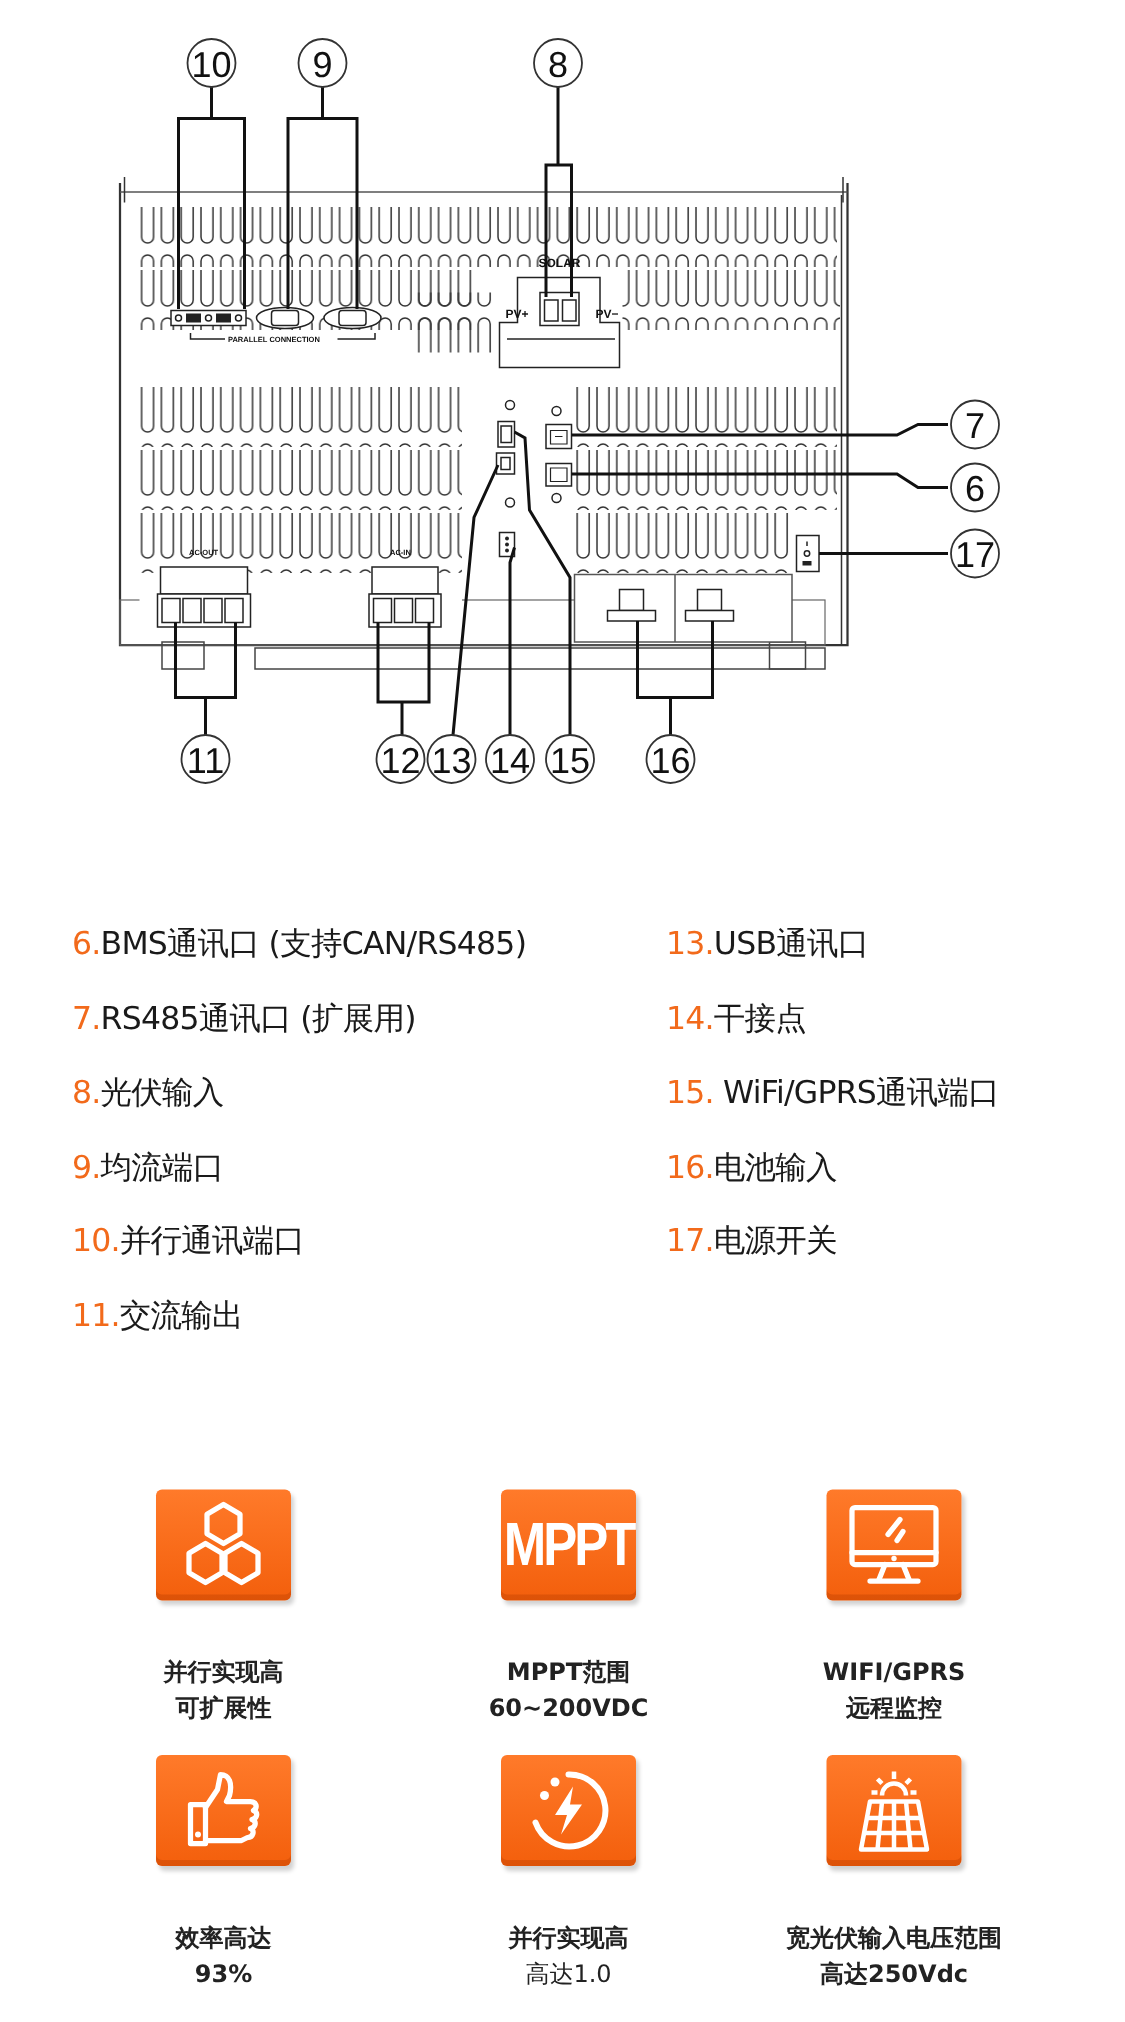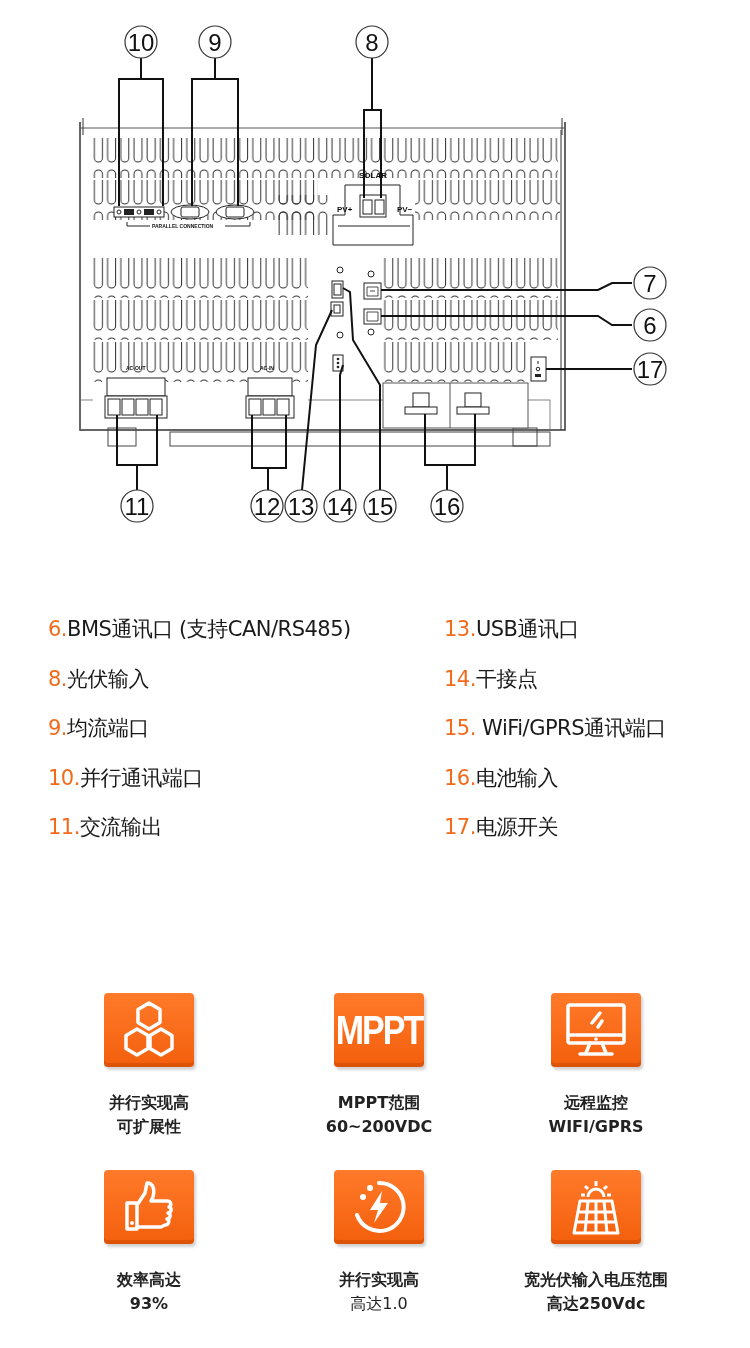--- a/index.html
+++ b/index.html
@@ -22,21 +22,21 @@
 
   #features { position: absolute; left: 0; top: 990px; width: 750px; }
   .feature { position: absolute; width: 220px; text-align: center; }
   .feature-icon {
     width: 90px; height: 74px; margin: 0 auto;
     background: linear-gradient(#ff7a2a, #f35f0c);
     border-radius: 4px;
     box-shadow: 2px 3px 3px rgba(0,0,0,0.18), inset 0 -4px 0 rgba(180,60,0,0.35);
     display: flex; align-items: center; justify-content: center;
   }
-  .feature-label { margin-top: 24px; font-size: 16px; font-weight: bold; line-height: 24px; color: #222; }
+  .feature-label { margin-top: 36px; font-size: 16px; font-weight: bold; line-height: 24px; color: #222; }
   .feature-label div { white-space: nowrap; }
 </style>
 </head>
 <body>
 
 <div id="diagram">
 <svg width="750" height="540" viewBox="0 0 750 540" xmlns="http://www.w3.org/2000/svg">
   <defs>
     <pattern id="slots" x="0" y="0" width="13.2" height="42" patternUnits="userSpaceOnUse">
       <rect x="2" y="2" width="8" height="34" rx="4" ry="4" fill="none" stroke="#333" stroke-width="1"></rect>
@@ -215,20 +215,21 @@
           <circle cx="447" cy="506" r="16" fill="#fff" stroke="#333" stroke-width="1.2"></circle>
           <text class="callout-num" x="447" y="515" text-anchor="middle">16</text>
         </g>
   </g>
 </svg>
 </div>
 
 <div id="legend">
   <div class="legend-col left">
     <div class="legend-item"><span class="legend-num">6.</span><span class="legend-text">BMS通讯口 (支持CAN/RS485)</span></div>
+    <div class="legend-item"><span class="legend-num">7.</span><span class="legend-text">RS485通讯口 (扩展用)</span></div>
     <div class="legend-item"><span class="legend-num">8.</span><span class="legend-text">光伏输入</span></div>
     <div class="legend-item"><span class="legend-num">9.</span><span class="legend-text">均流端口</span></div>
     <div class="legend-item"><span class="legend-num">10.</span><span class="legend-text">并行通讯端口</span></div>
     <div class="legend-item"><span class="legend-num">11.</span><span class="legend-text">交流输出</span></div>
   </div>
   <div class="legend-col right">
     <div class="legend-item"><span class="legend-num">13.</span><span class="legend-text">USB通讯口</span></div>
     <div class="legend-item"><span class="legend-num">14.</span><span class="legend-text">干接点</span></div>
     <div class="legend-item"><span class="legend-num" style="white-space:pre">15. </span><span class="legend-text">WiFi/GPRS通讯端口</span></div>
     <div class="legend-item"><span class="legend-num">16.</span><span class="legend-text">电池输入</span></div>
@@ -273,22 +274,22 @@
           <line x1="26" y1="42" x2="22" y2="52"></line>
           <line x1="38" y1="42" x2="42" y2="52"></line>
           <line x1="16" y1="53" x2="48" y2="53"></line>
           <line x1="36" y1="12" x2="28" y2="22"></line>
           <line x1="38" y1="20" x2="34" y2="26"></line>
         </g>
         <circle cx="32" cy="38" r="1.8" fill="#fff"></circle>
       </svg>
     </div>
     <div class="feature-label">
+      <div>WIFI/GPRS</div>
       <div>远程监控</div>
-      <div>WIFI/GPRS</div>
     </div>
   </div>
 
   <div class="feature" style="left:39px; top:180px;">
     <div class="feature-icon">
       <svg width="56" height="56" viewBox="0 0 56 56">
         <g fill="none" stroke="#fff" stroke-width="3.5" stroke-linejoin="round" stroke-linecap="round">
           <path d="M6 24 L16 24 L16 50 L6 50 Z"></path>
           <path d="M16 26 L24 14 L26 4 C32 4 34 10 32 18 L30 22 L46 22 C50 22 51 26 48 28 C51 29 51 33 47 34 C50 35 50 39 46 40 C49 41 48 46 44 46 L40 48 L16 48"></path>
         </g>

